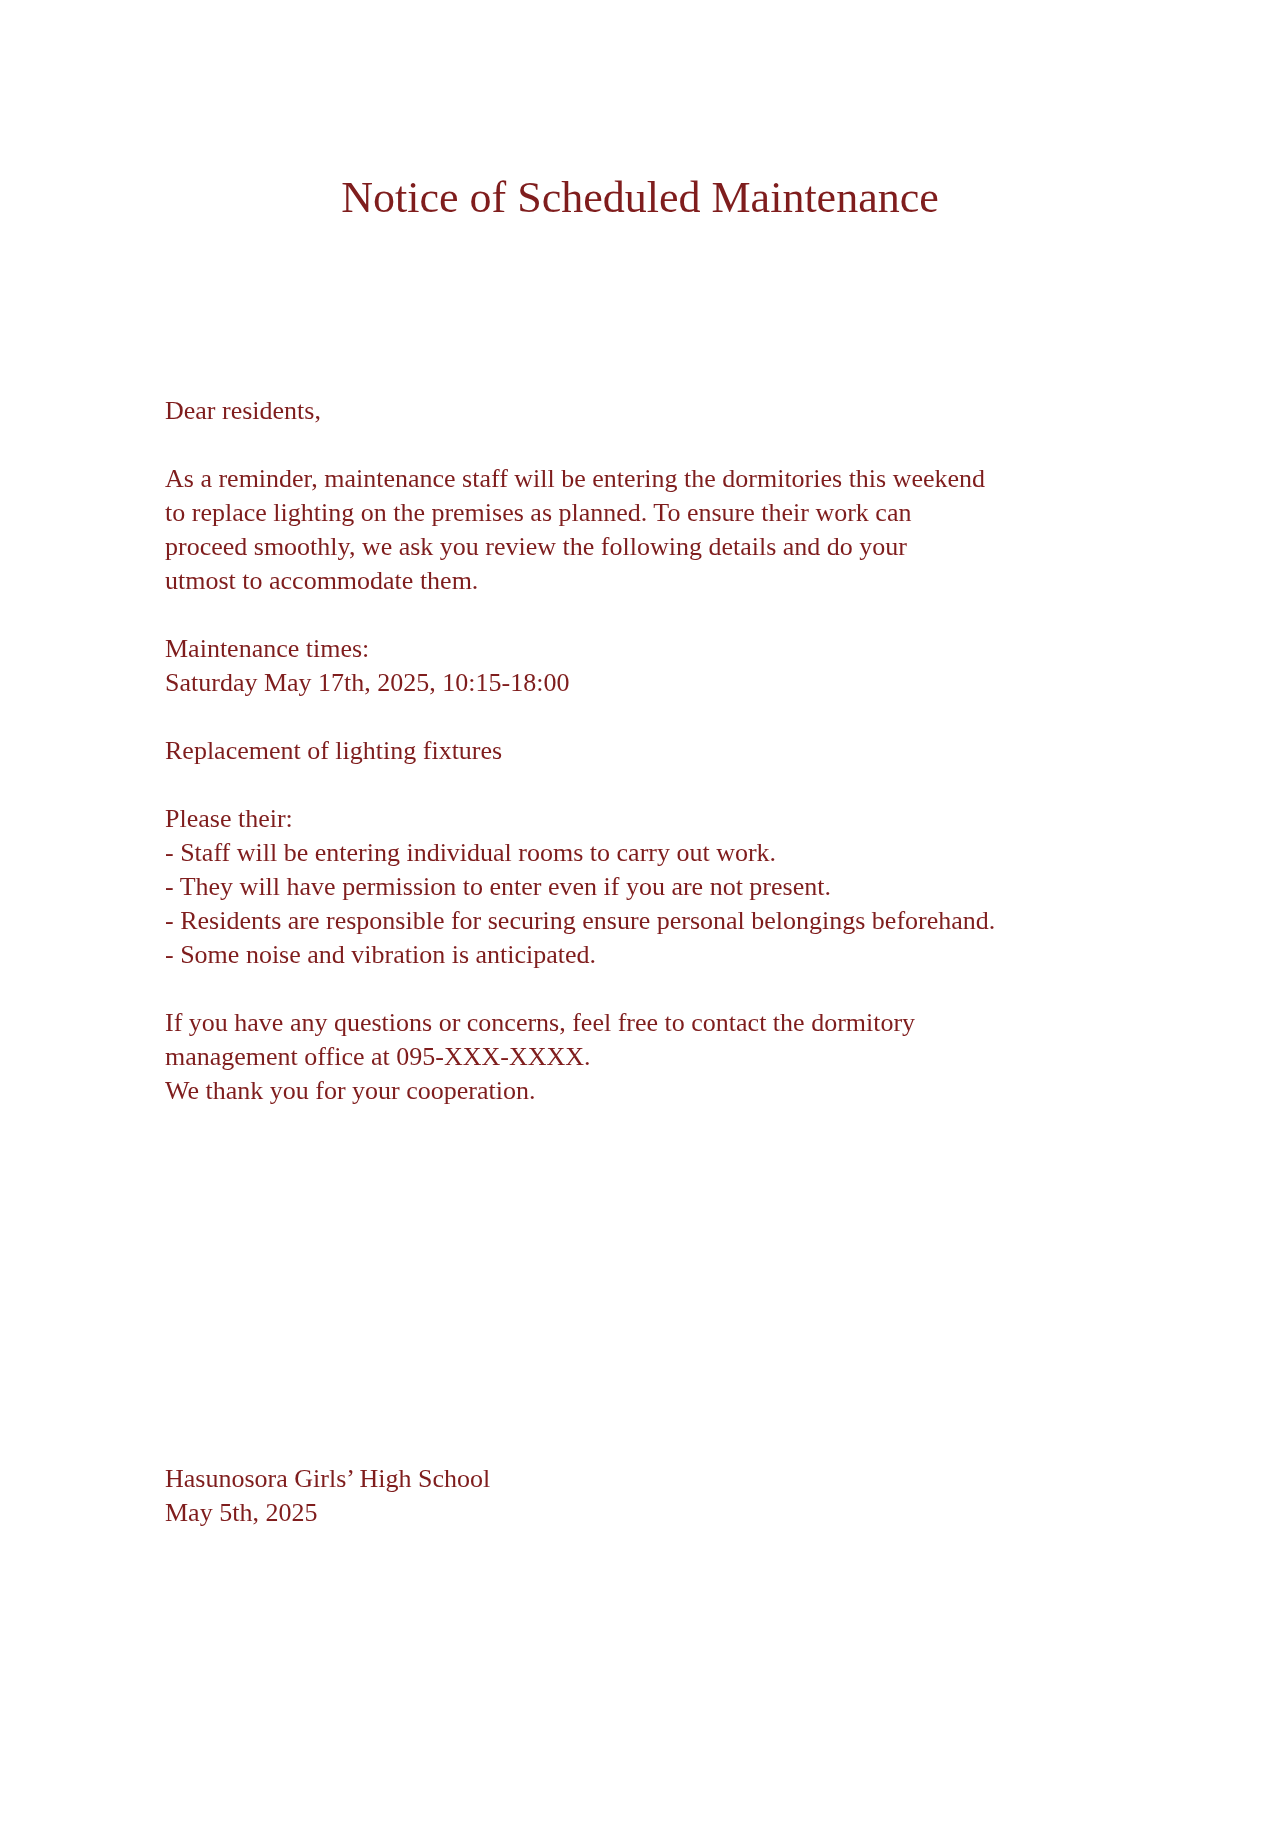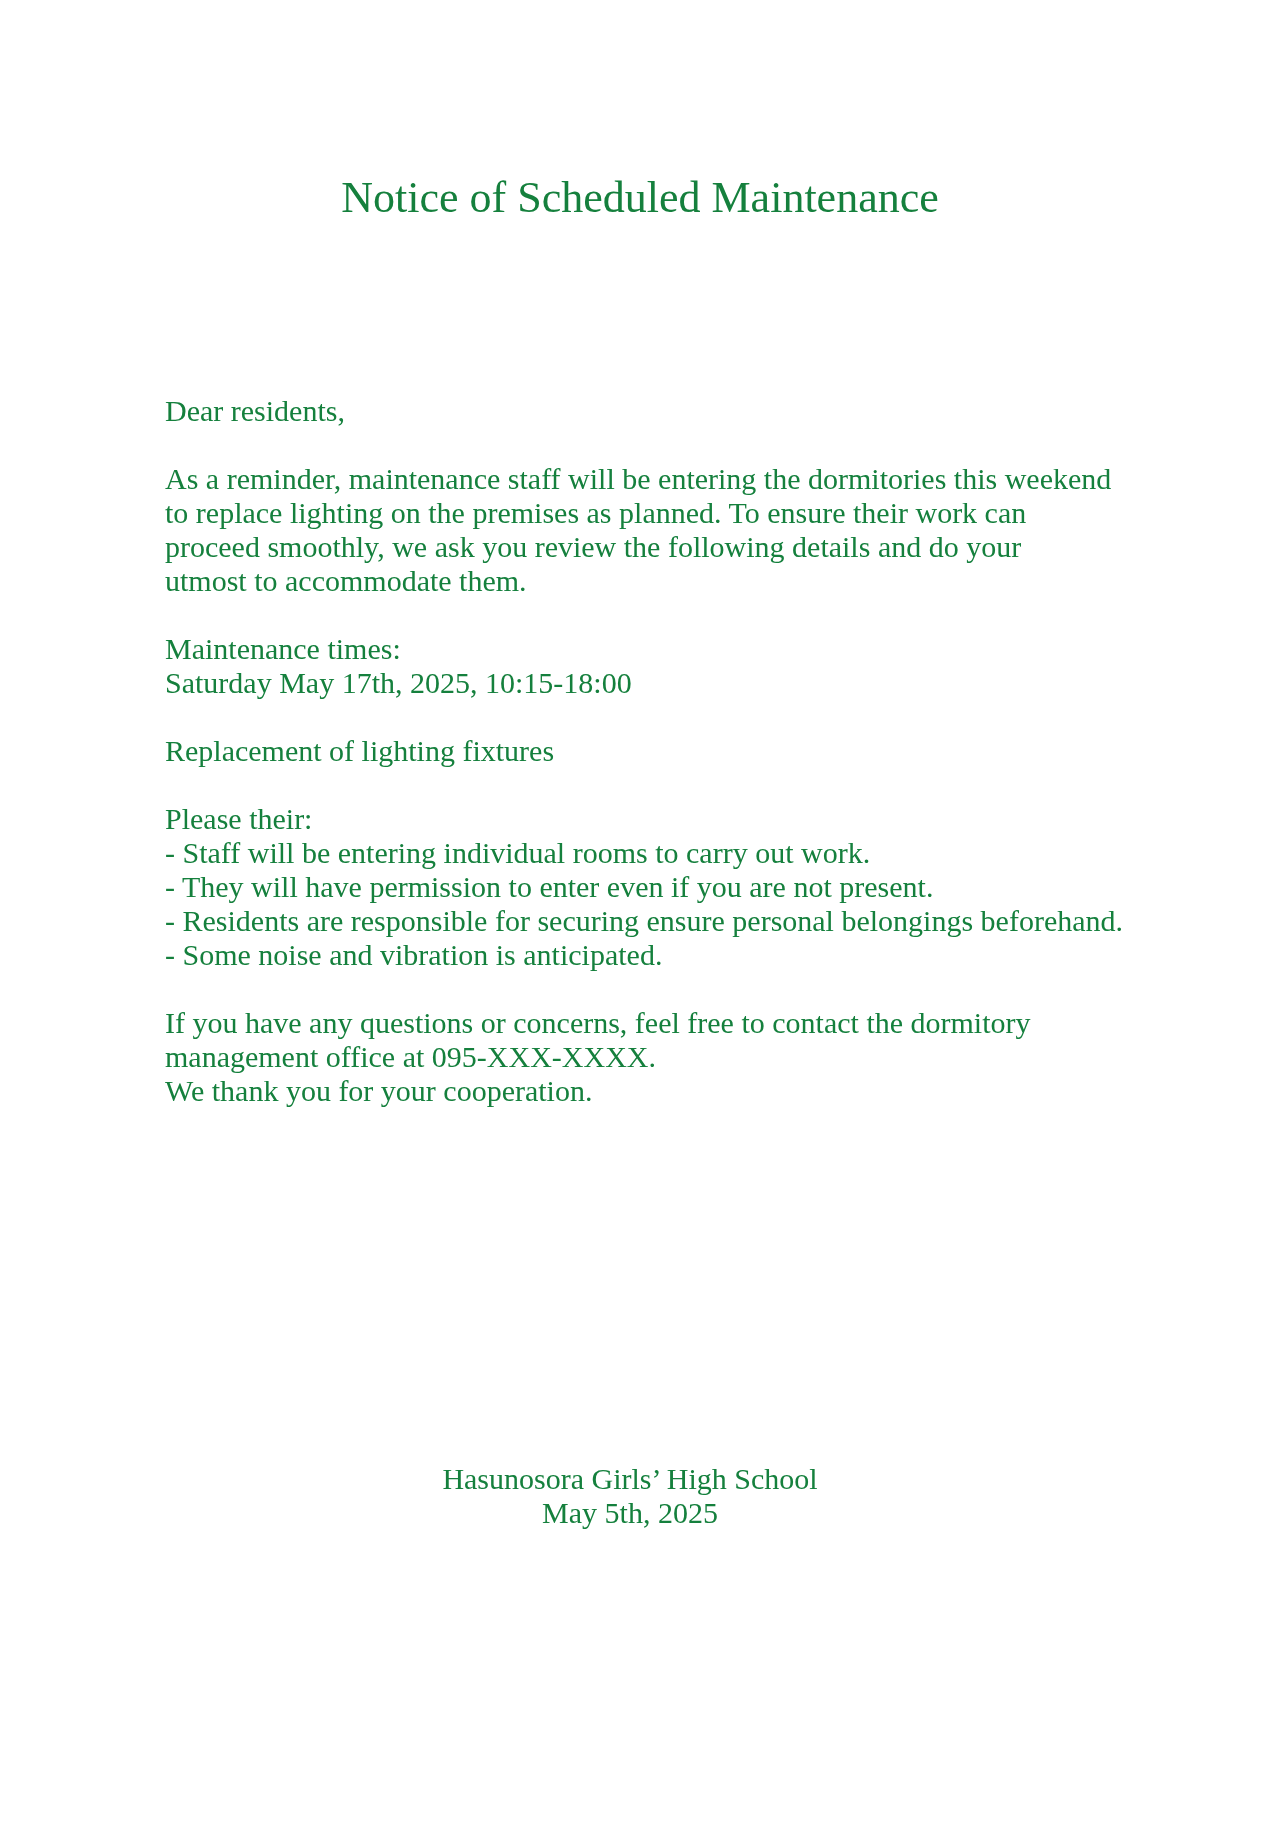--- a/index.html
+++ b/index.html
@@ -2,45 +2,45 @@
 <html><head>
   <meta charset="utf-8">
   <style>
     * { box-sizing: border-box; }
     html, body { margin: 0; padding: 0; background: #ffffff; }
     .page {
       position: relative;
       width: 1280px;
       height: 1826px;
       background: #ffffff;
-      color: #15803d;
+      color: #7f1d1d;
       font-family: "Liberation Serif", "DejaVu Serif", serif;
       overflow: hidden;
     }
     .title {
       margin: 0;
       padding-top: 172px;
       font-size: 44px;
       line-height: 52px;
       font-weight: 400;
       text-align: center;
     }
     .content {
       margin: 0 185px 0 165px;
-      font-size: 30px;
+      font-size: 26px;
       line-height: 34px;
     }
     .content p { margin: 0 0 34px 0; }
     .salutation { margin-top: 170px !important; }
     .multiline { white-space: pre; }
     .line { display: block; white-space: pre; }
     .signature {
       margin-top: 354px !important;
       margin-bottom: 0 !important;
-      text-align: center;
+      text-align: left;
     }
   </style>
 </head>
 <body>
 
 <div class="page">
 
   <h1 class="title">Notice of Scheduled Maintenance</h1>
 
   <div class="content">

